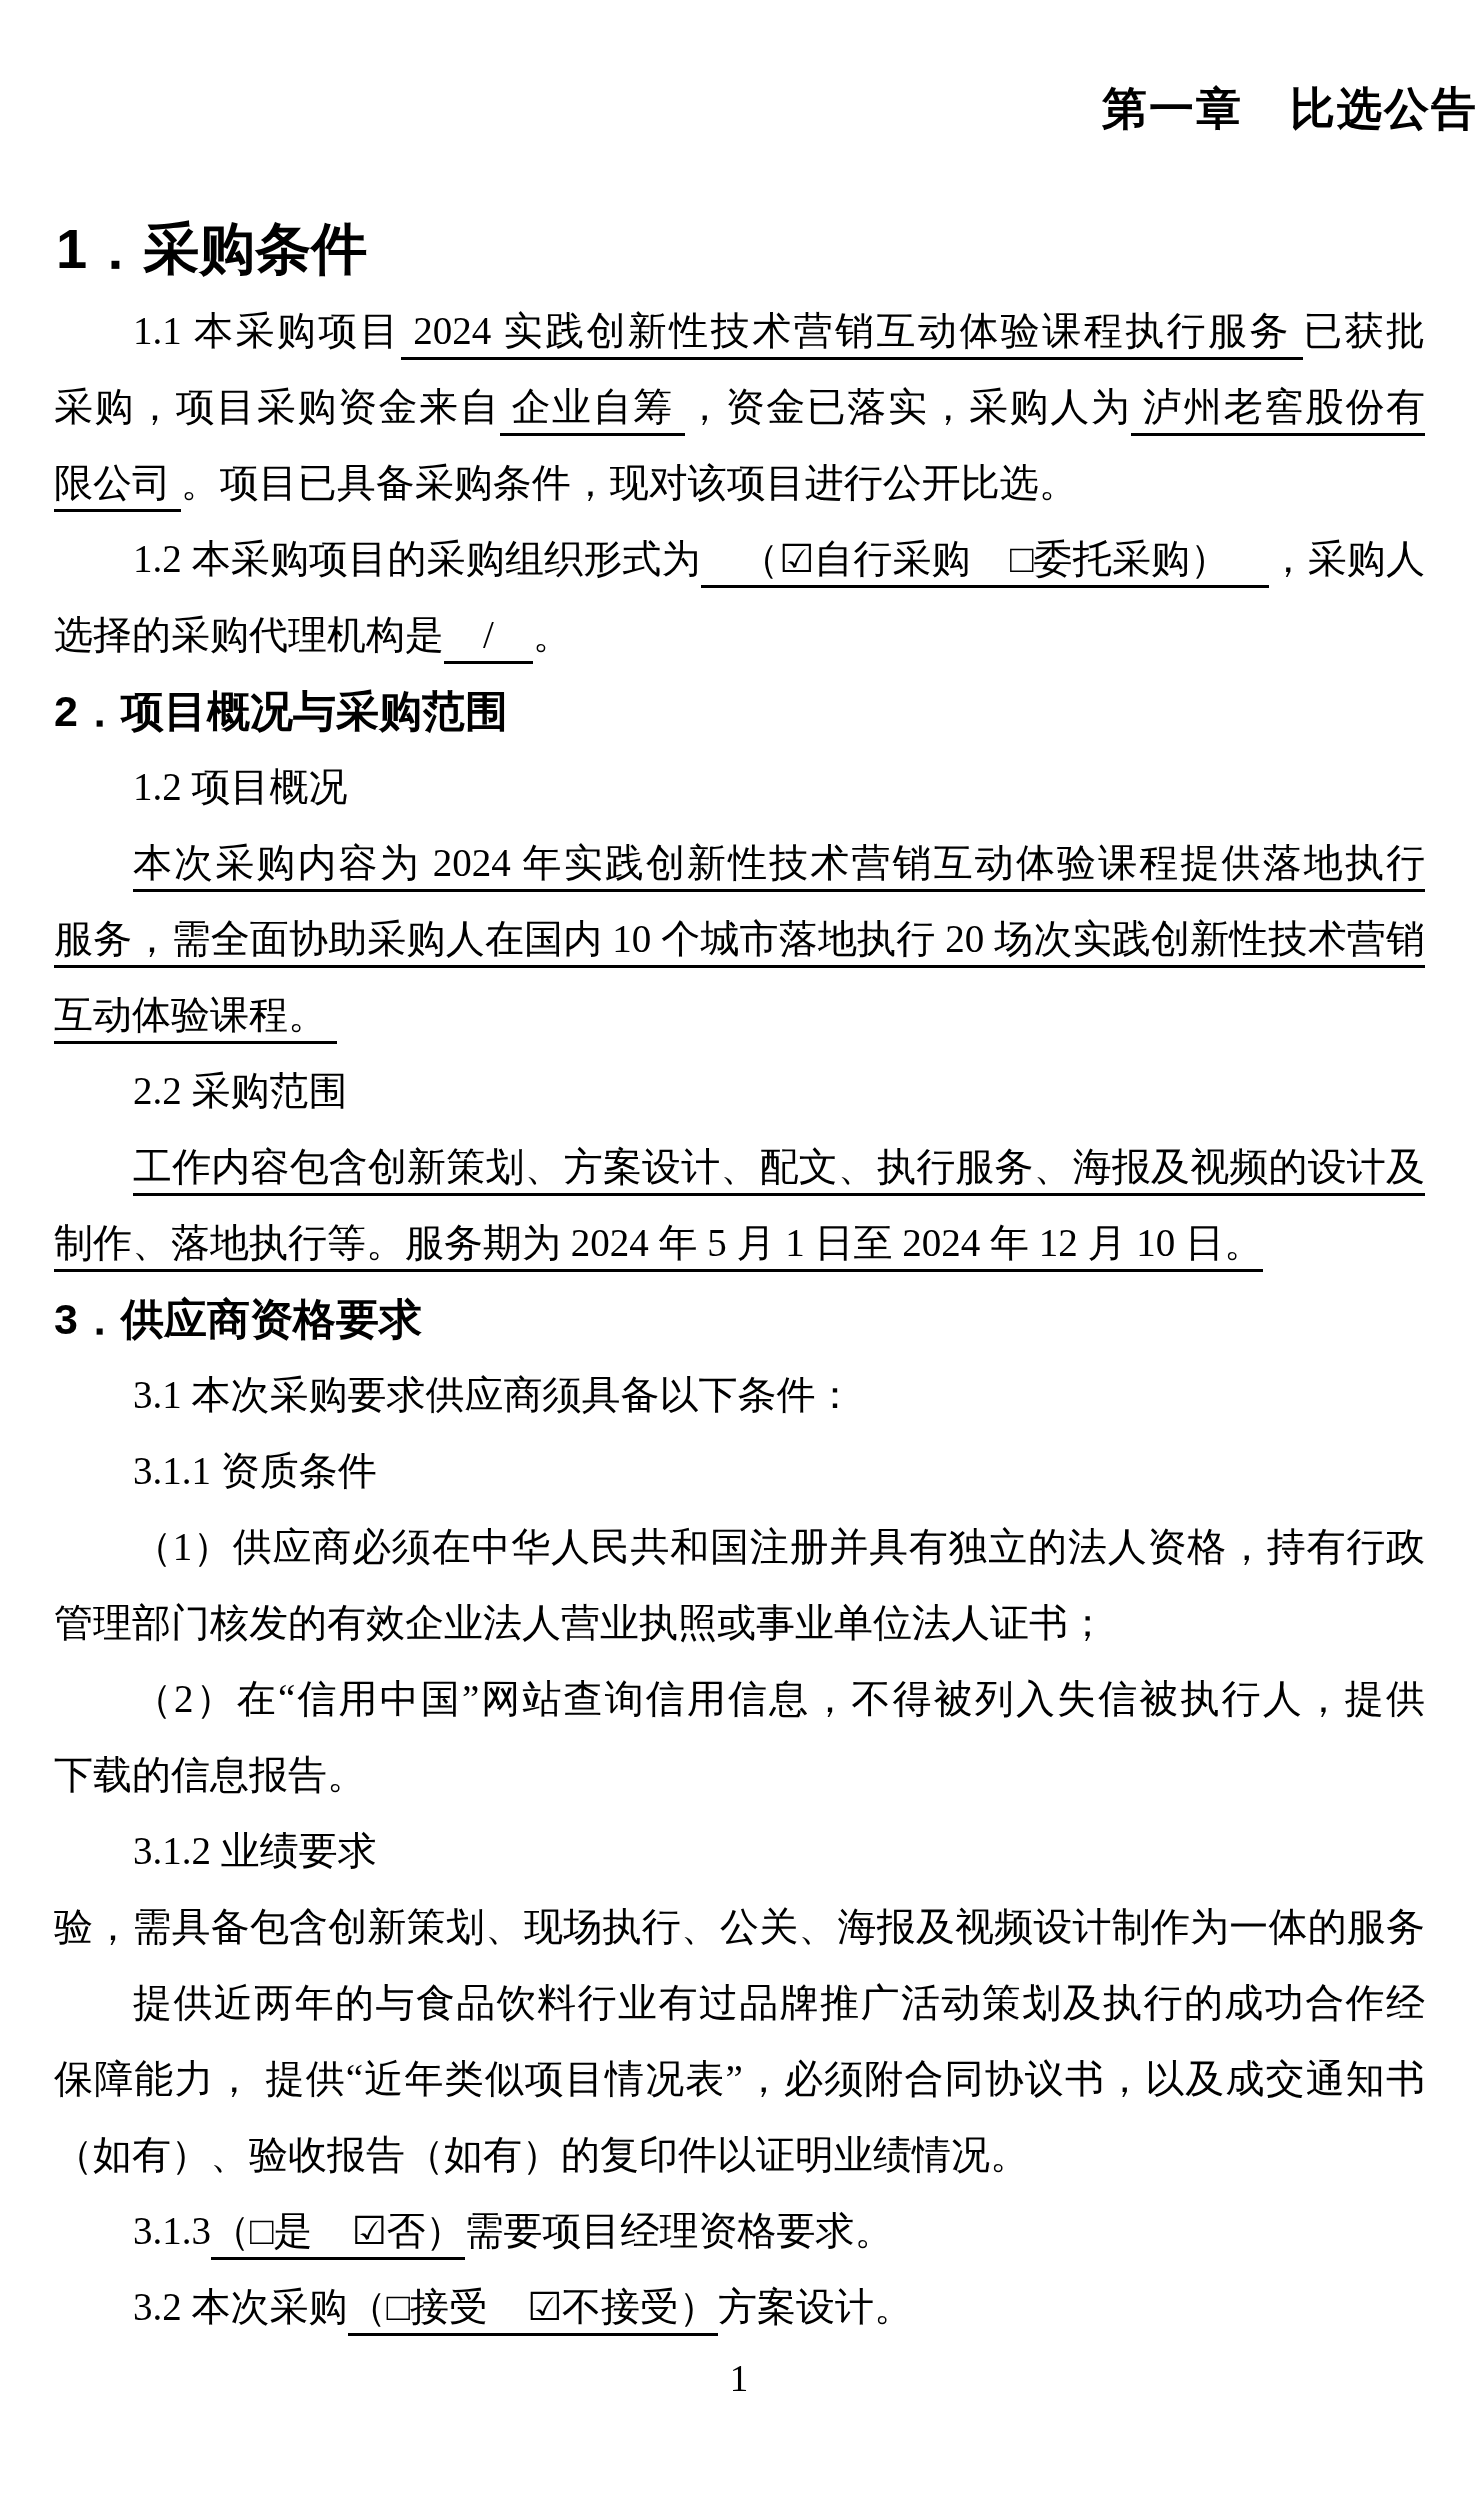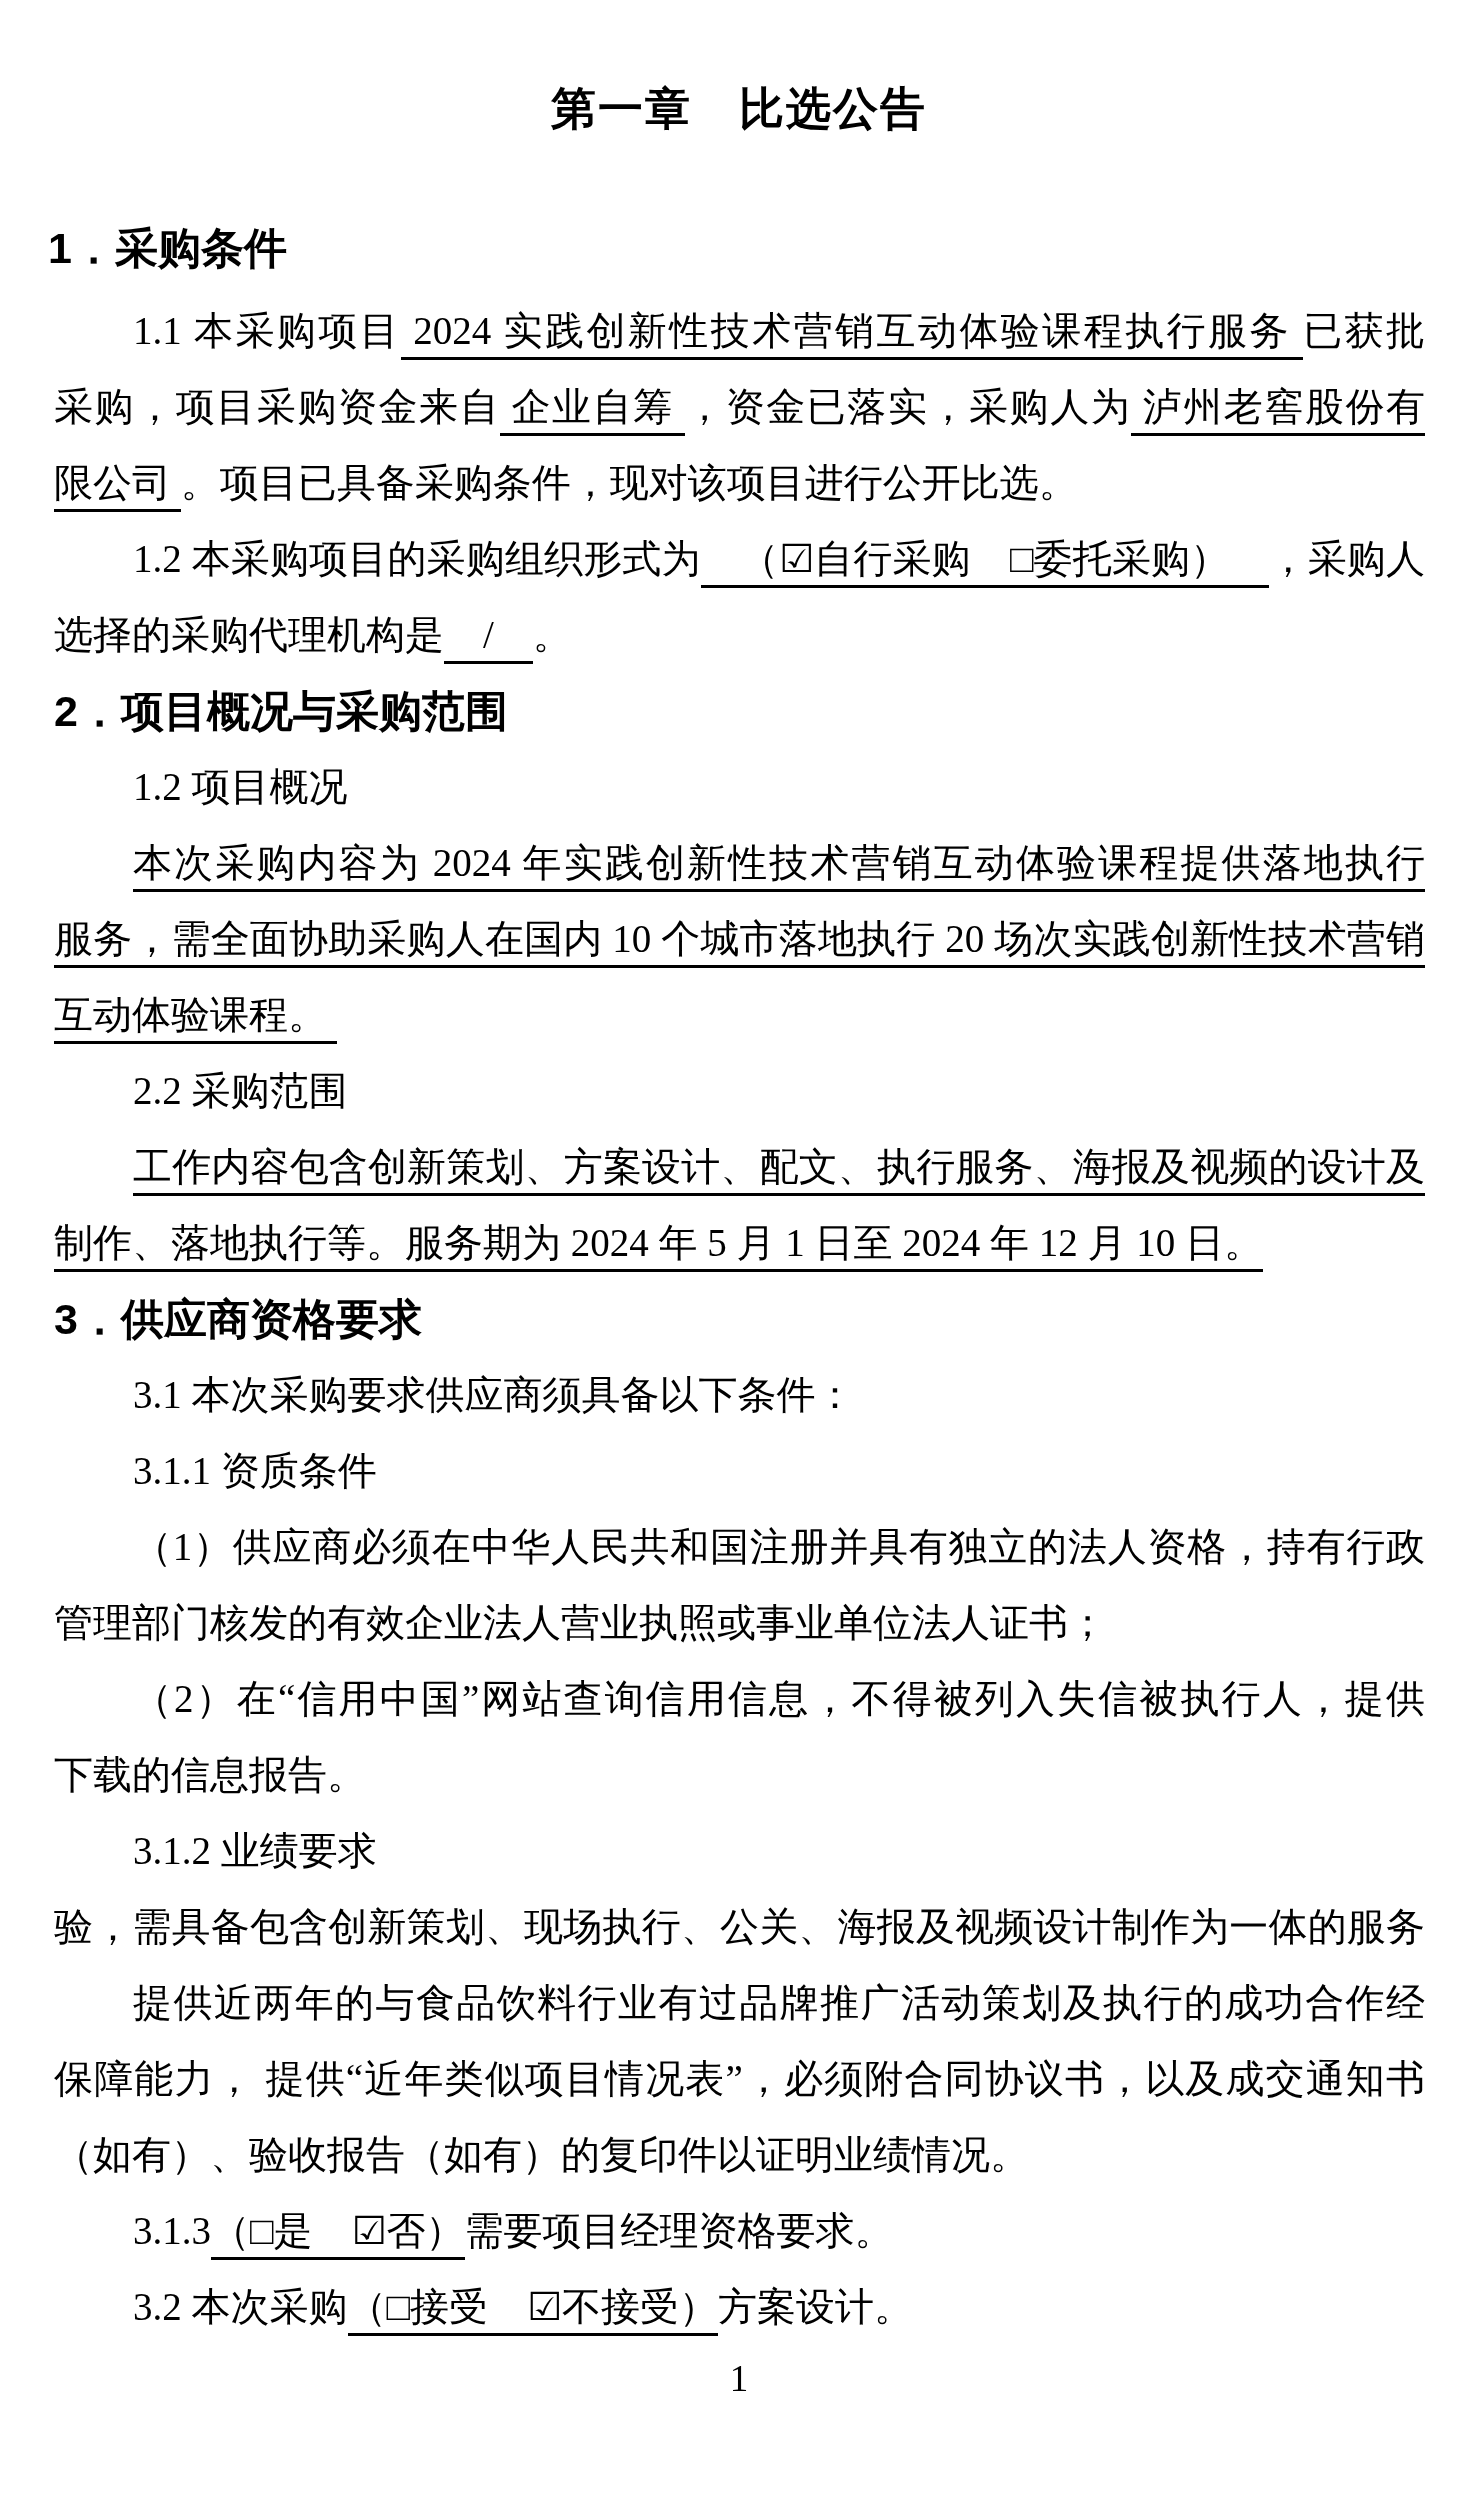--- a/index.html
+++ b/index.html
@@ -15,35 +15,35 @@
     background: #ffffff;
     color: #000000;
     overflow: hidden;
     font-family: "Liberation Serif", "DejaVu Serif", "DejaVu Sans", serif;
   }
   .doc-title {
     position: absolute;
     top: 81px;
     left: 0;
     width: 1478px;
-    text-align: center;
+    text-align: right;
     font-family: "Liberation Sans", "DejaVu Sans", sans-serif;
     font-weight: bold;
     font-size: 45px;
     line-height: 55px;
     letter-spacing: 2px;
     white-space: pre;
   }
   .section1-heading {
     position: absolute;
     top: 223px;
-    left: 48px;
+    left: 56px;
     font-family: "Liberation Sans", "DejaVu Sans", sans-serif;
     font-weight: bold;
-    font-size: 43px;
+    font-size: 56px;
     line-height: 51px;
     white-space: pre;
   }
   .doc-body {
     position: absolute;
     top: 293px;
     left: 54px;
     width: 1371px;
   }
   .line {

